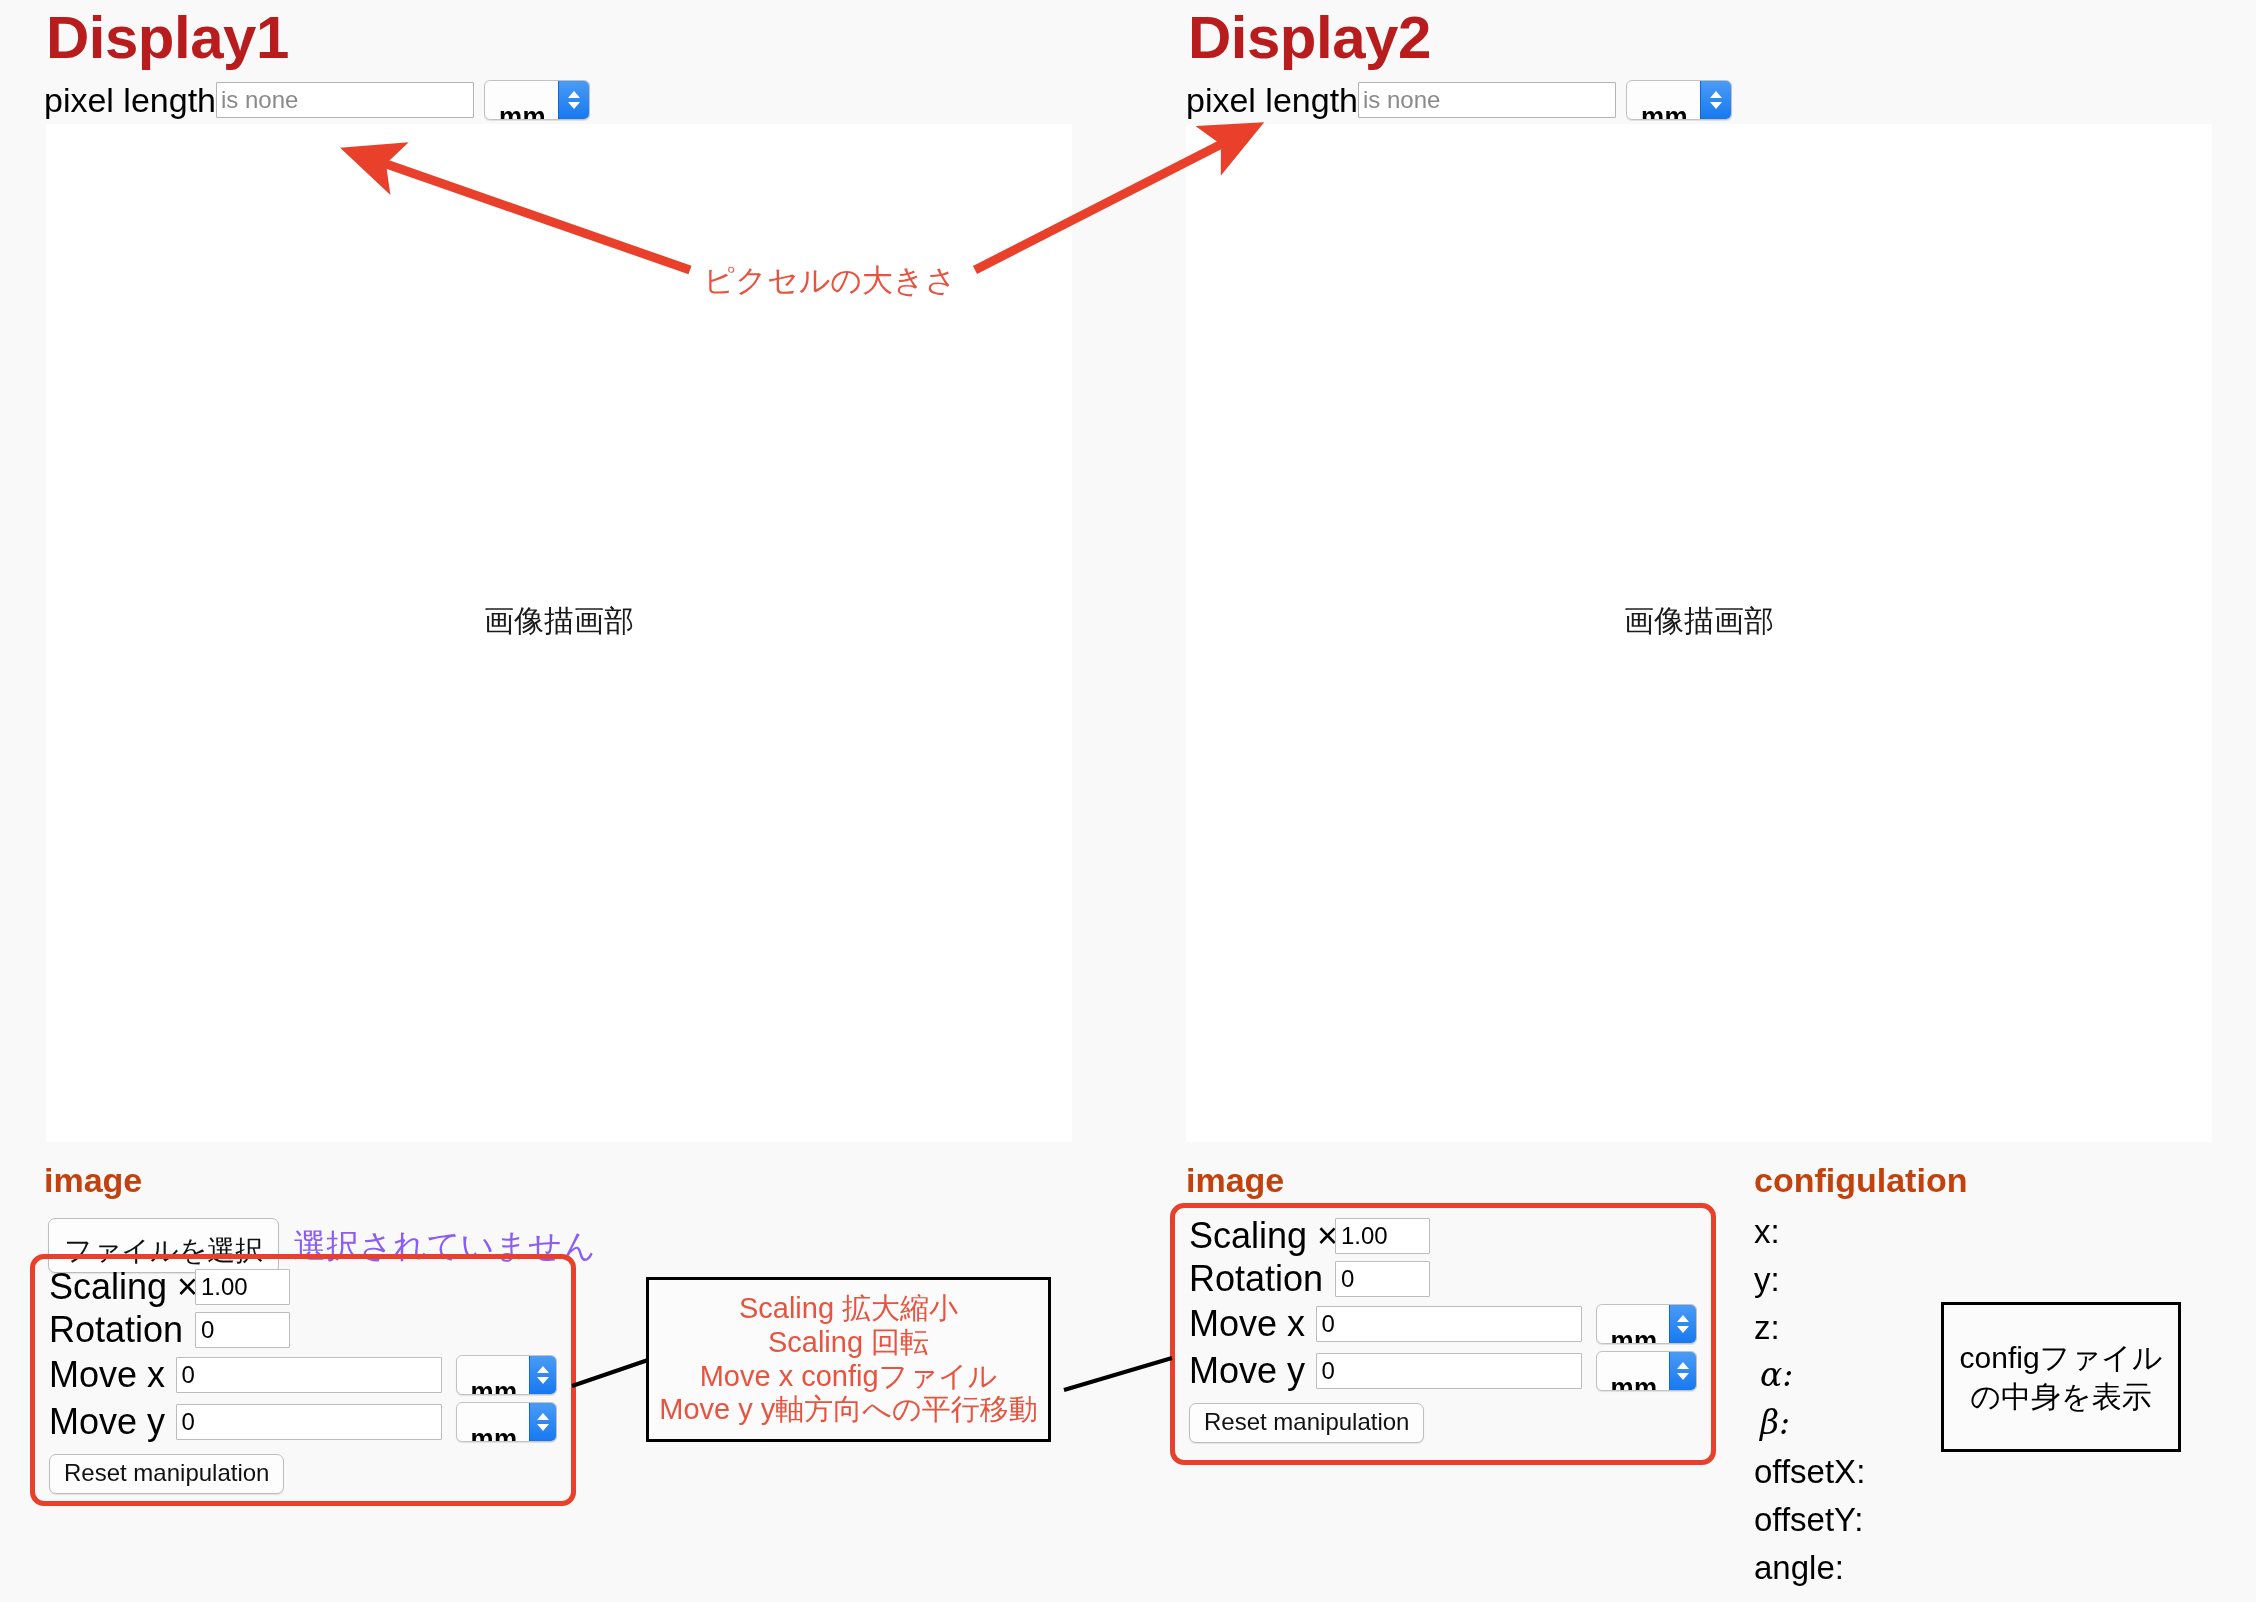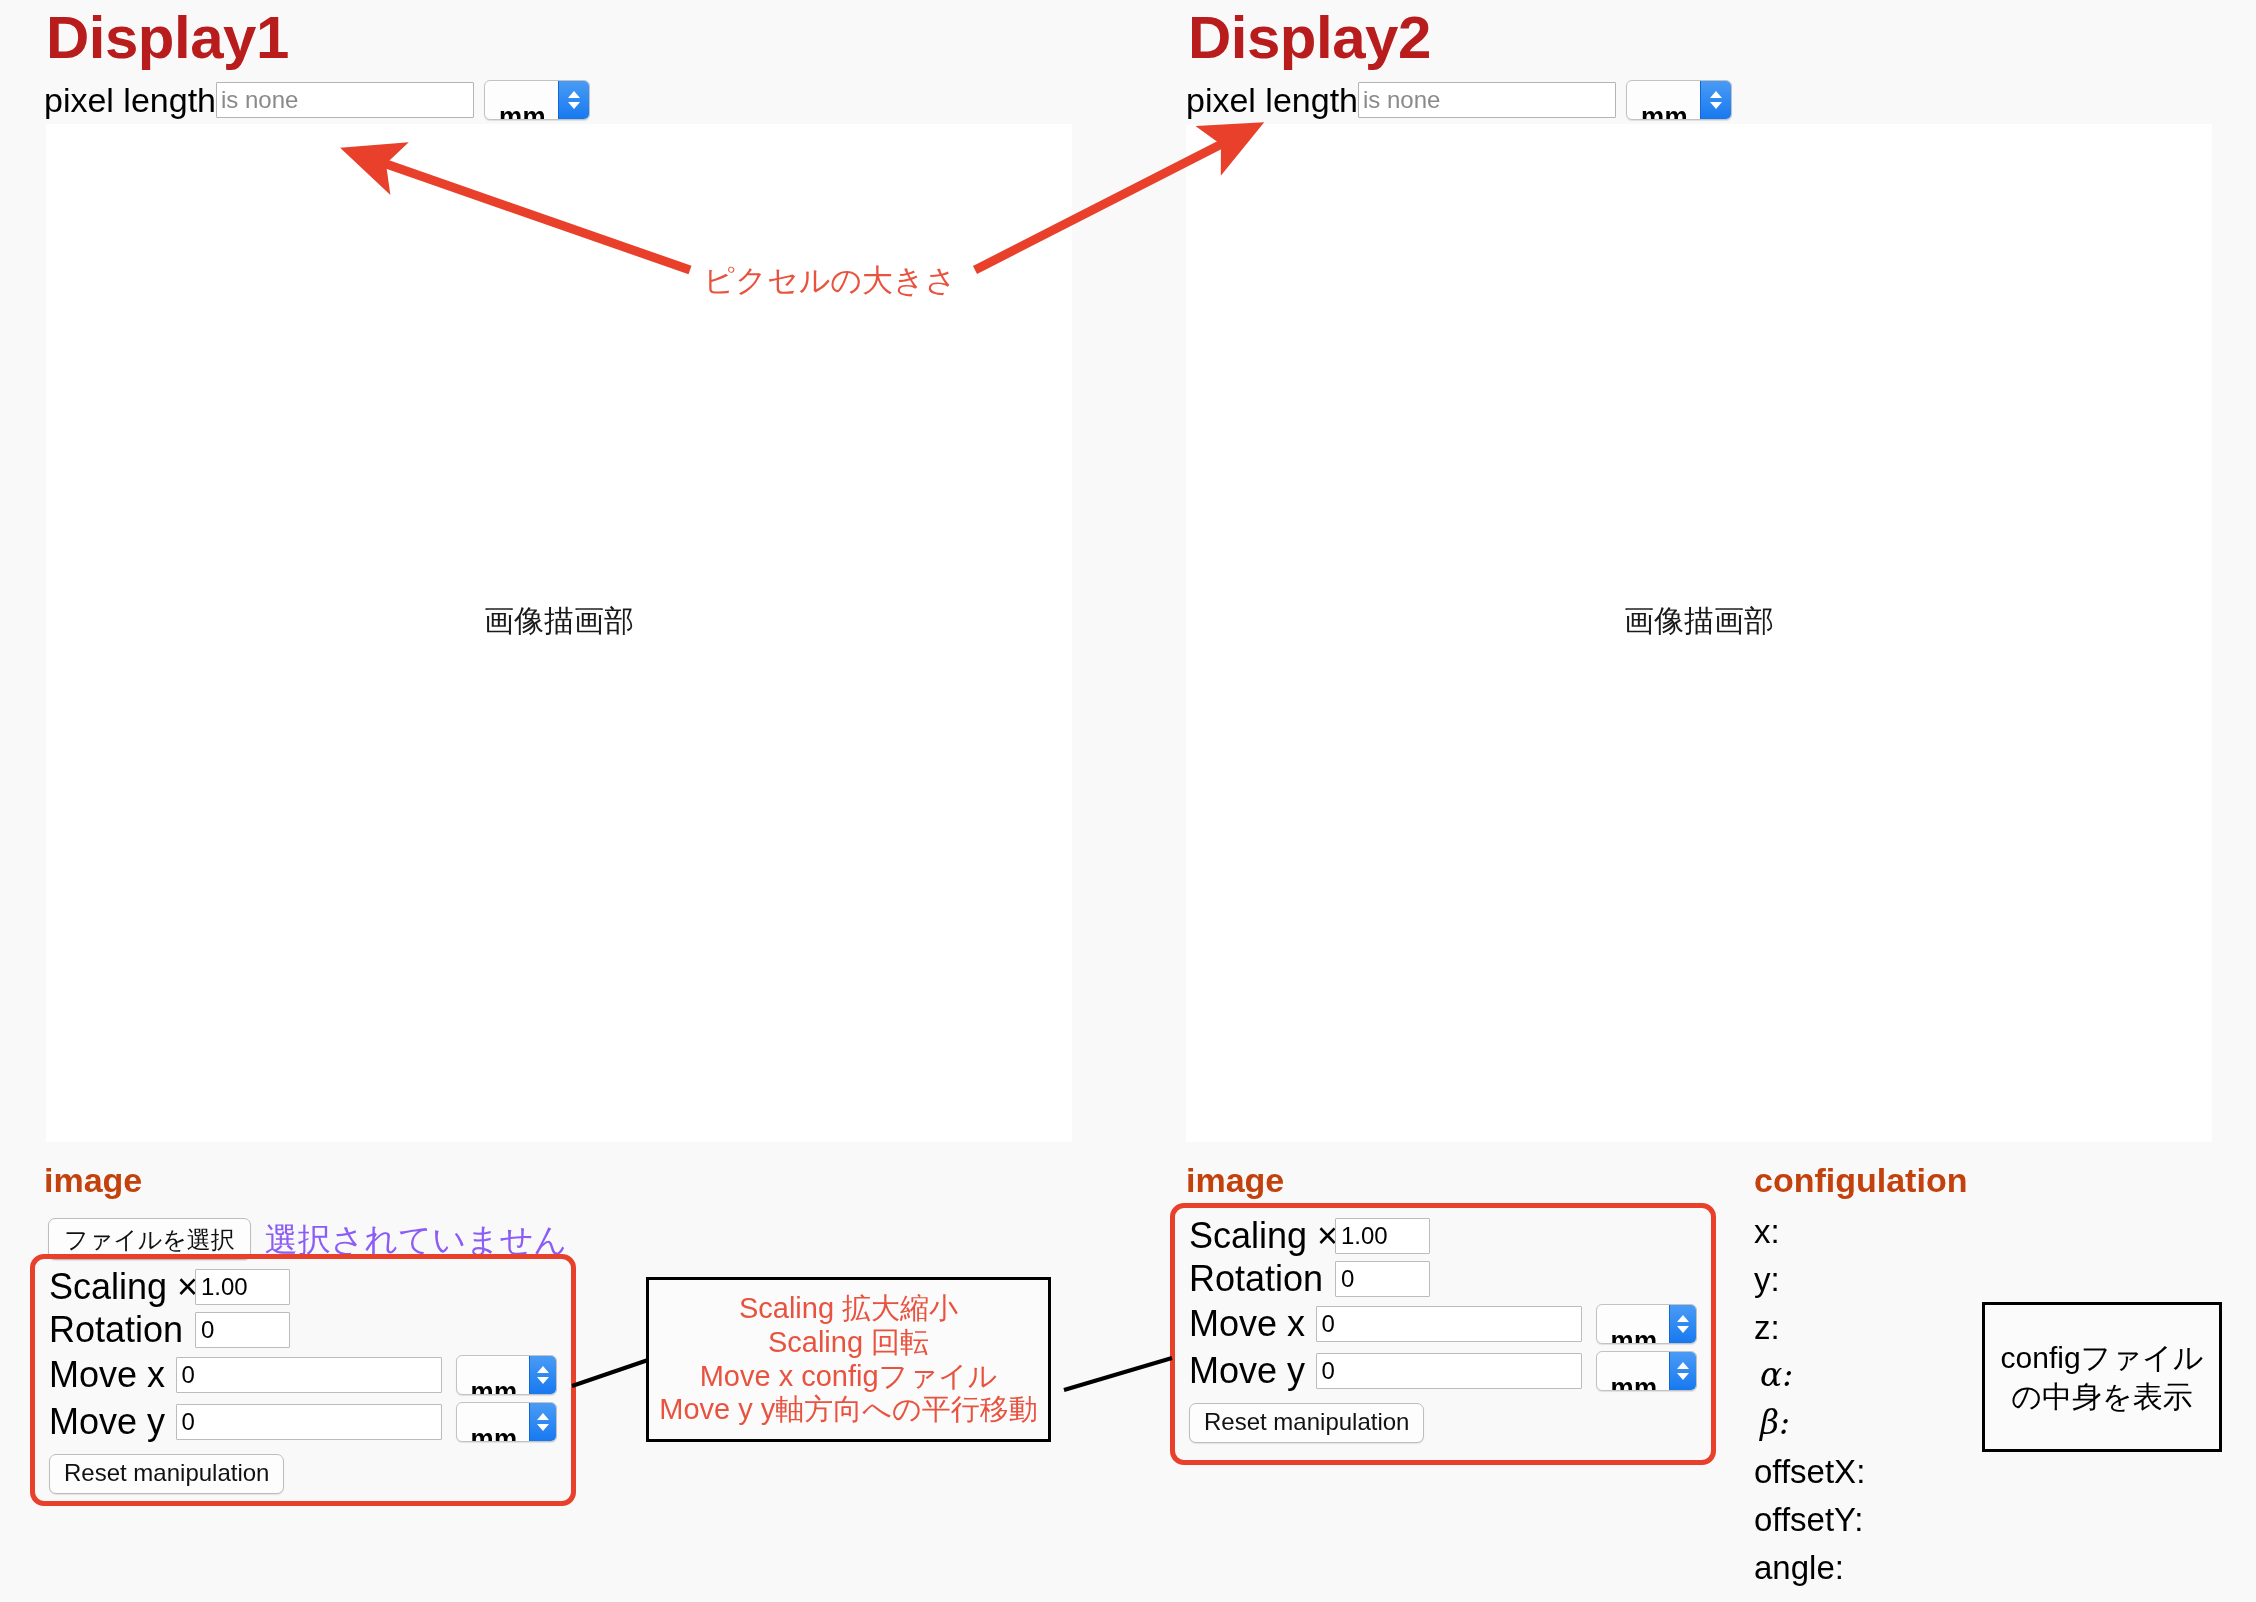--- a/index.html
+++ b/index.html
@@ -116,23 +116,23 @@
     display: flex;
     align-items: center;
     gap: 14px;
     white-space: nowrap;
   }
   .file-btn {
     border: 1px solid #bdbdbd;
     border-radius: 7px;
     background: #fdfdfd;
     box-shadow: 0 1px 1px rgba(0,0,0,.09);
-    font-size: 24px;
+    font-size: 28px;
     color: #111;
-    padding: 9px 15px 7px;
+    padding: 18px 15px 7px;
     line-height: 1;
     cursor: pointer;
     font-family: "Liberation Sans", sans-serif;
   }
   .file-status {
     font-size: 33px;
     color: #8b5cf6;
     line-height: 1;
   }
 
@@ -413,16 +413,16 @@
 
 <div class="abs anno-red-text" style="left:700px; top:265px; width:260px; text-align:center;">ピクセルの大きさ</div>
 
 <div class="abs note-box" style="left:646px; top:1277px; width:405px; height:165px;">
   <div class="note-line">Scaling 拡大縮小</div>
   <div class="note-line">Scaling 回転</div>
   <div class="note-line">Move x configファイル</div>
   <div class="note-line">Move y y軸方向への平行移動</div>
 </div>
 
-<div class="abs note-box-plain" style="left:1941px; top:1302px; width:240px; height:150px;margin-left:41px;">
+<div class="abs note-box-plain" style="left:1941px; top:1302px; width:240px; height:150px;">
   <div class="note-plain-line">configファイル</div>
   <div class="note-plain-line">の中身を表示</div>
 </div>
 
 </body></html>

